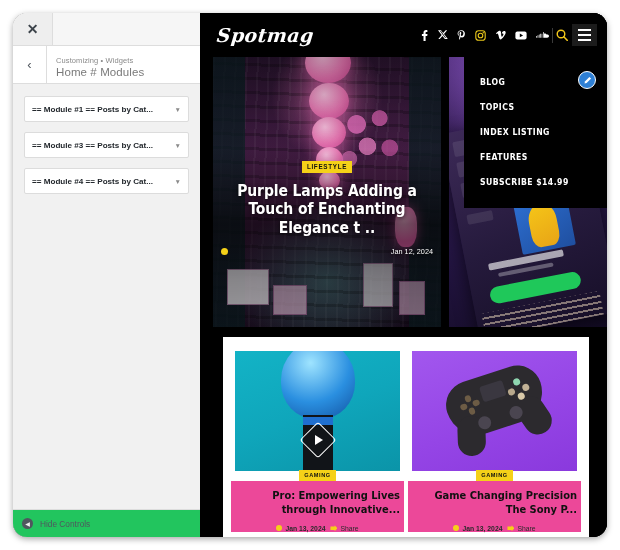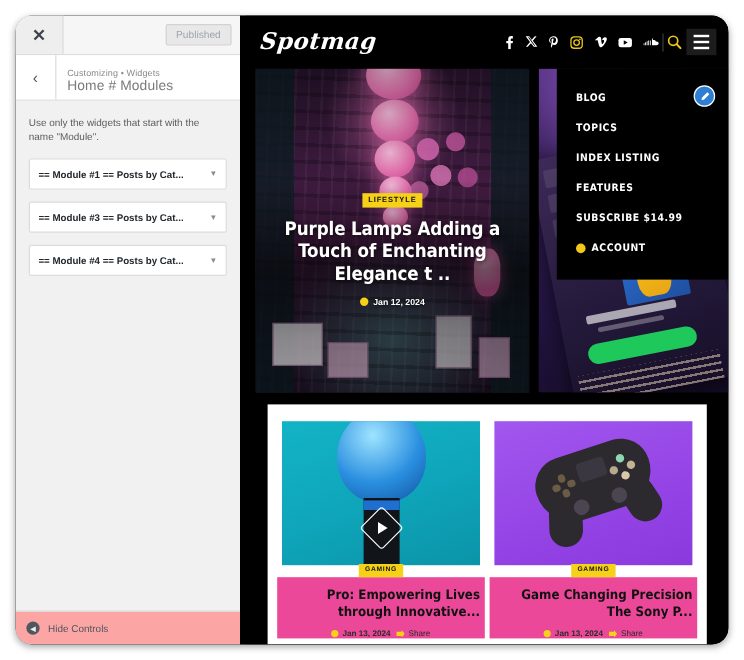--- a/index.html
+++ b/index.html
@@ -129,21 +129,21 @@
     height: 21px;
     padding: 0 9px;
     display: flex; align-items: center; gap: 4px;
     cursor: pointer;
   }
   .add-plus { font-size: 11px; line-height: 1; font-weight: 700; }
 
   .cz-footer {
     flex: 0 0 auto;
     height: 28px;
-    background: #fca5a5;
+    background: #22c55e;
     border-top: 1px solid #dddddd;
     display: flex; align-items: center;
     padding-left: 9px;
     gap: 7px;
   }
   .hide-dot {
     width: 11px; height: 11px; border-radius: 50%;
     background: #50575e;
     display: flex; align-items: center; justify-content: center;
     color: #f1f1f1; font-size: 6px;
@@ -331,23 +331,23 @@
     color: #ffffff;
     font-size: 15.5px;
     font-weight: 700;
     line-height: 1.22;
     font-family: "DejaVu Sans Condensed", "Liberation Sans Narrow", "Liberation Sans", sans-serif;
     text-shadow: 0 1px 4px rgba(0,0,0,.7);
     letter-spacing: -.1px;
   }
   .hero-meta {
     margin-top: 9px;
-    display: flex; align-items: center; justify-content: center; gap: 4px;
+    display: flex; align-items: center; justify-content: space-between; gap: 4px;
     color: #ffffff;
-    font-size: 7.3px; font-weight: 700;
+    font-size: 7.3px; font-weight: 400;
     text-shadow: 0 1px 3px rgba(0,0,0,.8);
   }
   .meta-dot {
     width: 7px; height: 7px; border-radius: 50%;
     background: #f5d118;
   }
 
   
   .hero-card2 {
     position: absolute;
@@ -538,35 +538,31 @@
 </style>
 </head>
 <body>
 
 <div class="window-frame">
 
   <div class="customizer">
 
     <div class="cz-topbar">
       <div class="cz-close">✕</div>
-      <div class="cz-publish-wrap">
-        <div class="cz-publish">Published</div>
-      </div>
     </div>
 
     <div class="cz-section-head">
       <div class="cz-back">‹</div>
       <div class="cz-heads">
         <div class="cz-breadcrumb">Customizing • Widgets</div>
         <div class="cz-title">Home # Modules</div>
       </div>
     </div>
 
     <div class="cz-body">
-      <div class="cz-help">Use only the widgets that start with the name "Module".</div>
 
       <div class="widget-row">
         <span class="widget-label">== Module #1 == Posts by Cat...</span>
         <span class="widget-caret">▼</span>
       </div>
       <div class="widget-row">
         <span class="widget-label">== Module #3 == Posts by Cat...</span>
         <span class="widget-caret">▼</span>
       </div>
       <div class="widget-row">
@@ -645,24 +641,20 @@
             <i></i>
         </div>
       </div>
 
       <div class="nav-drop">
         <div class="nav-item">BLOG</div>
         <div class="nav-item">TOPICS</div>
         <div class="nav-item">INDEX LISTING</div>
         <div class="nav-item">FEATURES</div>
         <div class="nav-item">SUBSCRIBE $14.99</div>
-        <div class="nav-item">
-          <span class="acc-dot"></span>
-          <span>ACCOUNT</span>
-        </div>
       </div>
 
       <div class="edit-pencil">
         <svg width="9" height="9" viewBox="0 0 9 9">
             <path fill="#ffffff" d="M6.4.9l1.7 1.7-4.5 4.5-2 .3.3-2L6.4.9z"></path>
           </svg>
       </div>
 
       <div class="hero-wrap">
 

